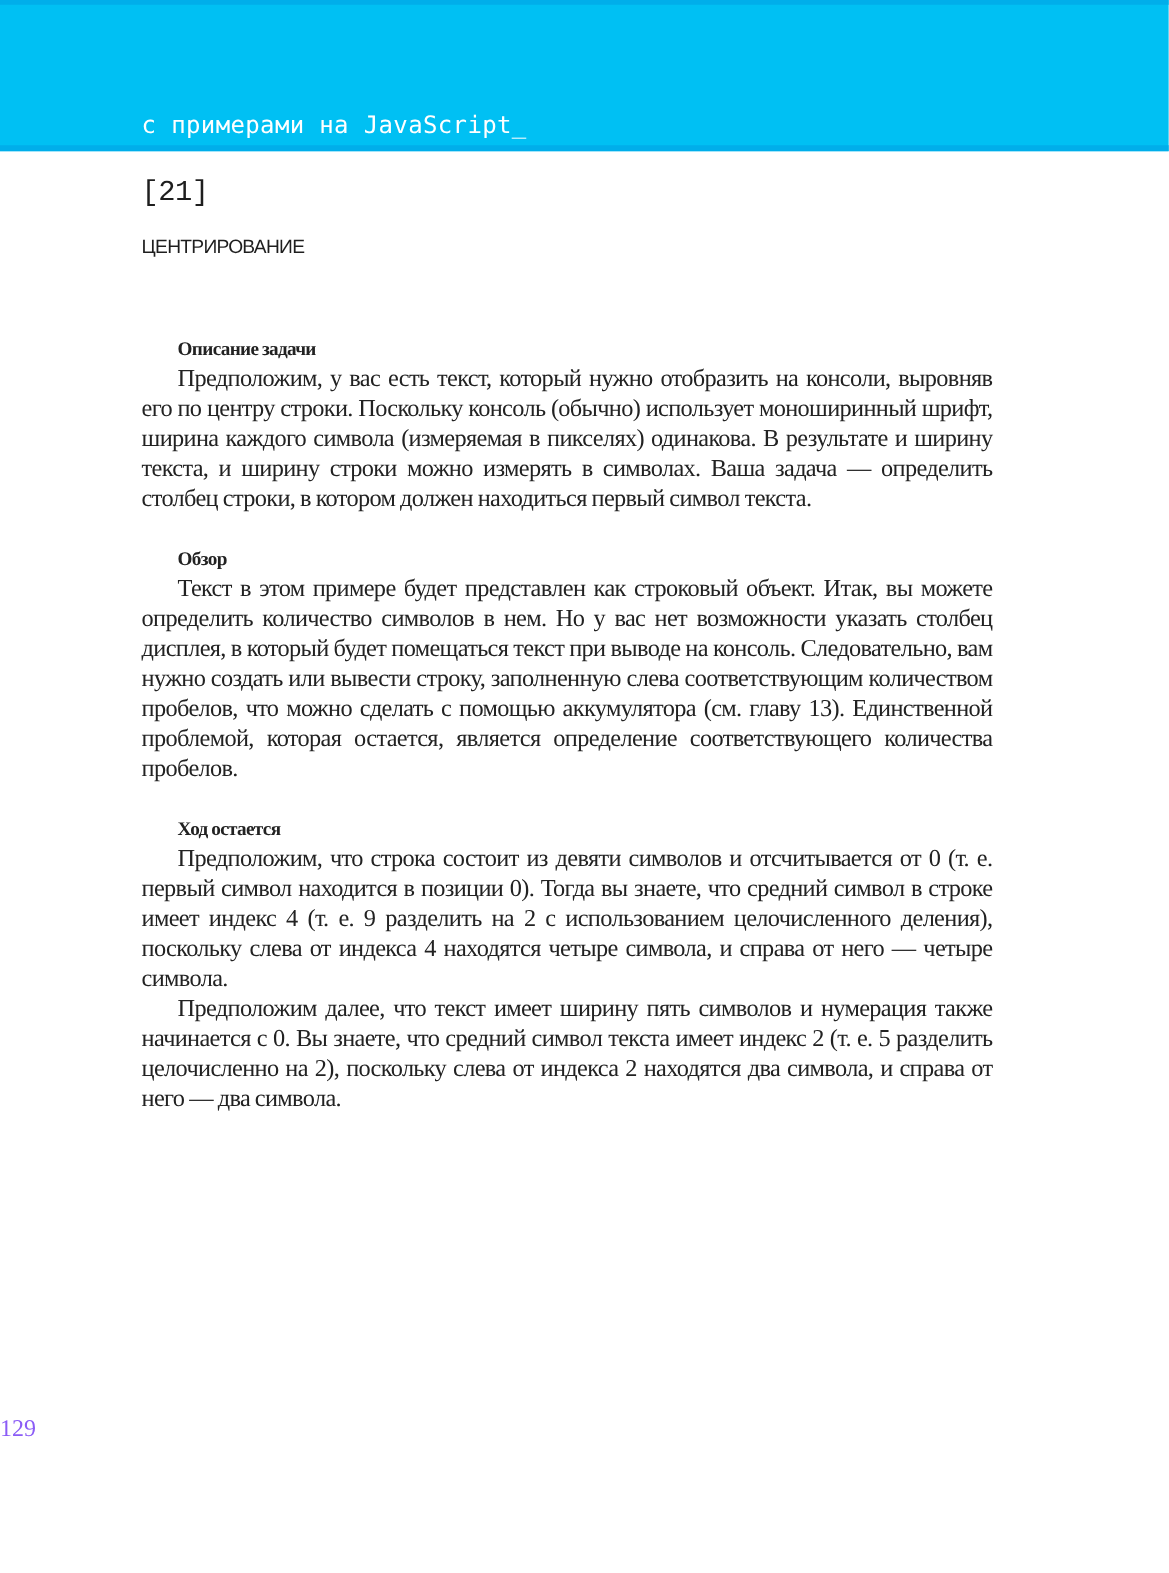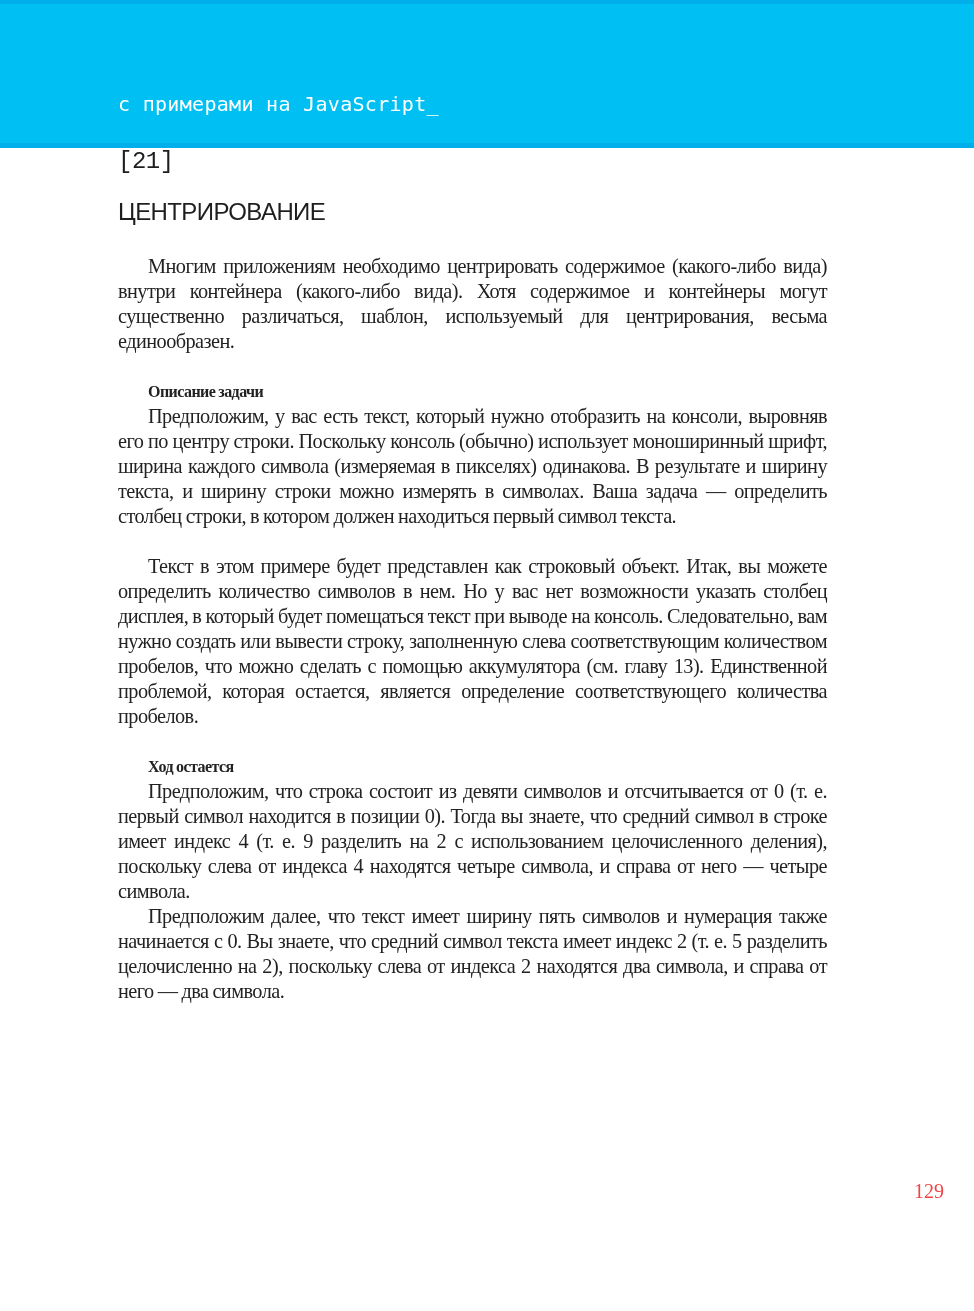--- a/index.html
+++ b/index.html
@@ -9,21 +9,21 @@
     background: #ffffff;
     position: relative;
     overflow: hidden;
     font-family: "Liberation Serif", "DejaVu Serif", serif;
     color: #222222;
   }
   .header-band {
     position: absolute;
     left: 0; top: 0;
     width: 974px;
-    height: 148px;
+    height: 126px;
     background: #00c0f3;
     border-top: 4px solid #00aeea;
     border-bottom: 5px solid #00aeea;
     box-sizing: border-box;
     padding-left: 35px;
   }
   .header-text {
     position: absolute;
     left: 118px;
     top: 88px;
@@ -41,21 +41,21 @@
     font-size: 24px;
     color: #1e1e1e;
     font-weight: normal;
     letter-spacing: -0.5px;
   }
   .chapter-title {
     position: absolute;
     left: 118px;
     top: 198px;
     font-family: "Liberation Sans", "DejaVu Sans", sans-serif;
-    font-size: 24px;
+    font-size: 16px;
     color: #1e1e1e;
     letter-spacing: -0.6px;
     margin: 0;
     font-weight: normal;
   }
   .content {
     position: absolute;
     left: 118px;
     top: 254px;
     width: 709px;
@@ -76,43 +76,43 @@
     font-size: 16px;
     font-weight: bold;
     line-height: 25px;
   }
   .gap { height: 25px; }
   .page-number {
     position: absolute;
     left: 0;
     width: 944px;
     top: 1180px;
-    text-align: right;
+    text-align: left;
     font-size: 20px;
-    color: #ef4444;
+    color: #8b5cf6;
   }
 </style>
 </head>
 <body>
 
 <div class="header-band" style="background: rgb(0, 192, 243);">
   <div class="header-text">с примерами на JavaScript_</div>
 </div>
 
 <div class="chapter-num">[21]</div>
 <h1 class="chapter-title">ЦЕНТРИРОВАНИЕ</h1>
 
 <div class="content">
-  <p>Многим приложениям необходимо центрировать содержимое (како­го-либо вида) внутри контейнера (какого-либо вида). Хотя содержимое и контейнеры могут существенно различаться, шаблон, используемый для центрирования, весьма единообразен.</p>
   <div class="gap"></div>
 
   <h3>Описание задачи</h3>
   <p>Предположим, у вас есть текст, который нужно отобразить на консо­ли, выровняв его по центру строки. Поскольку консоль (обычно) исполь­зует моноширинный шрифт, ширина каждого символа (измеряемая в пикселях) одинакова. В результате и ширину текста, и ширину строки можно измерять в символах. Ваша задача — определить столбец строки, в котором должен находиться первый символ текста.</p>
   <div class="gap"></div>
 
+  <h3>Обзор</h3>
   <p>Текст в этом примере будет представлен как строковый объект. Итак, вы можете определить количество символов в нем. Но у вас нет воз­можности указать столбец дисплея, в который будет помещаться текст при выводе на консоль. Следовательно, вам нужно создать или вывести строку, заполненную слева соответствующим количеством пробелов, что можно сделать с помощью аккумулятора (см. главу 13). Единствен­ной проблемой, которая остается, является определение соответствую­щего количества пробелов.</p>
   <div class="gap"></div>
 
   <h3>Ход остается</h3>
   <p>Предположим, что строка состоит из девяти символов и отсчитыва­ется от 0 (т. е. первый символ находится в позиции 0). Тогда вы знаете, что средний символ в строке имеет индекс 4 (т. е. 9 разделить на 2 с ис­пользованием целочисленного деления), поскольку слева от индекса 4 находятся четыре символа, и справа от него — четыре символа.</p>
   <p>Предположим далее, что текст имеет ширину пять символов и нуме­рация также начинается с 0. Вы знаете, что средний символ текста имеет индекс 2 (т. е. 5 разделить целочисленно на 2), поскольку слева от индек­са 2 находятся два символа, и справа от него — два символа.</p>
 </div>
 
 <div class="page-number">129</div>
 

